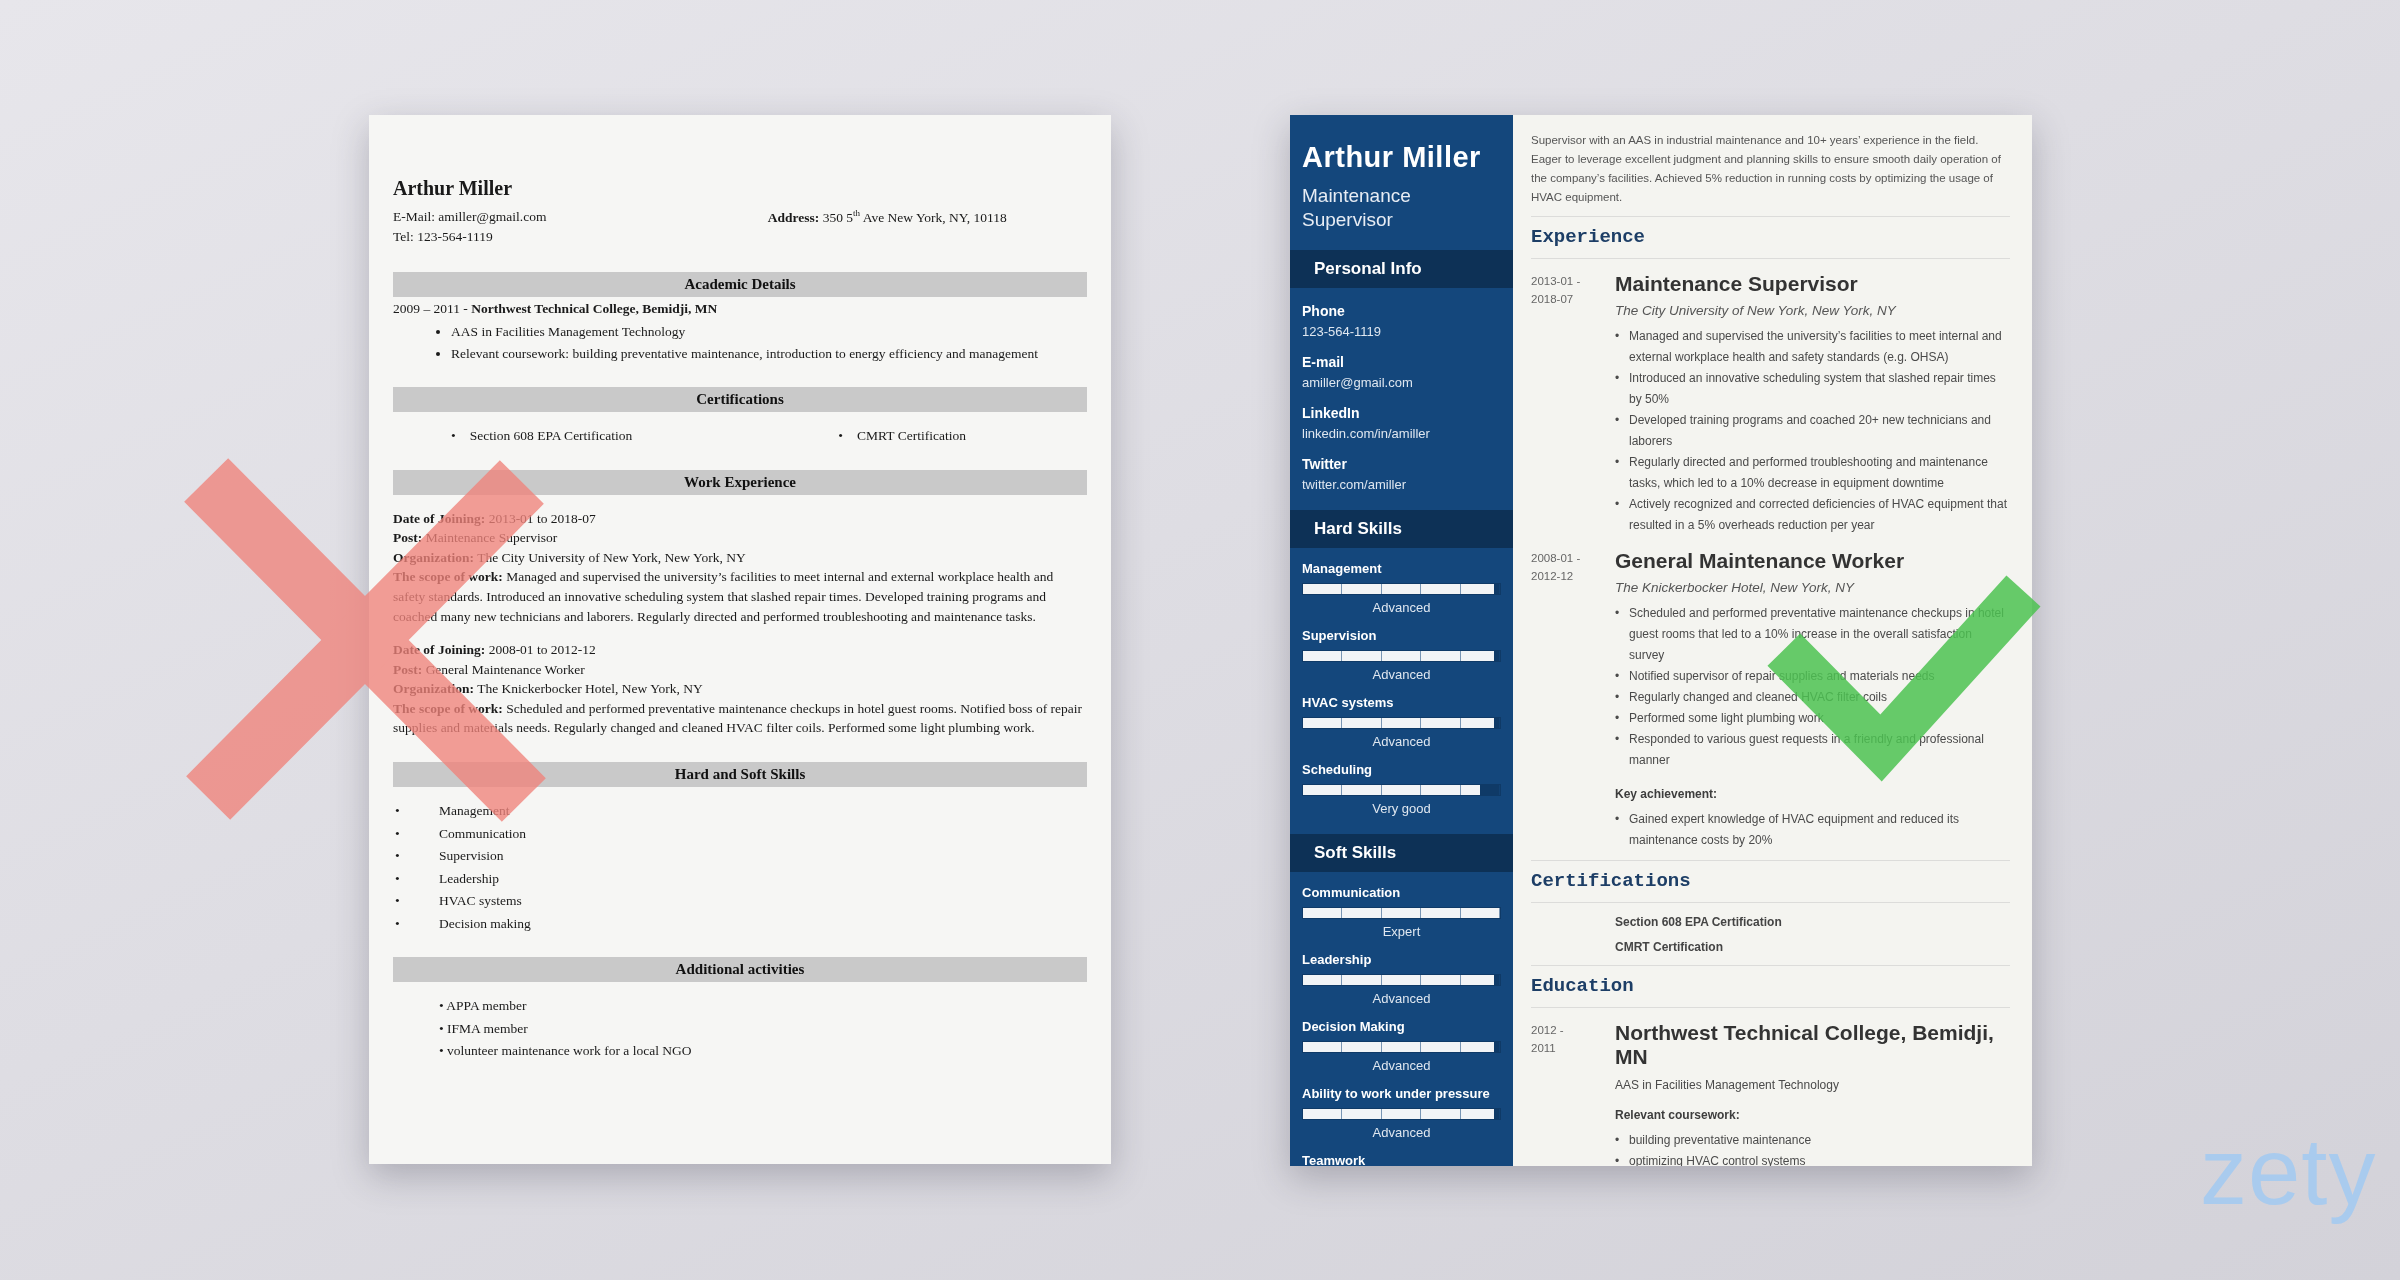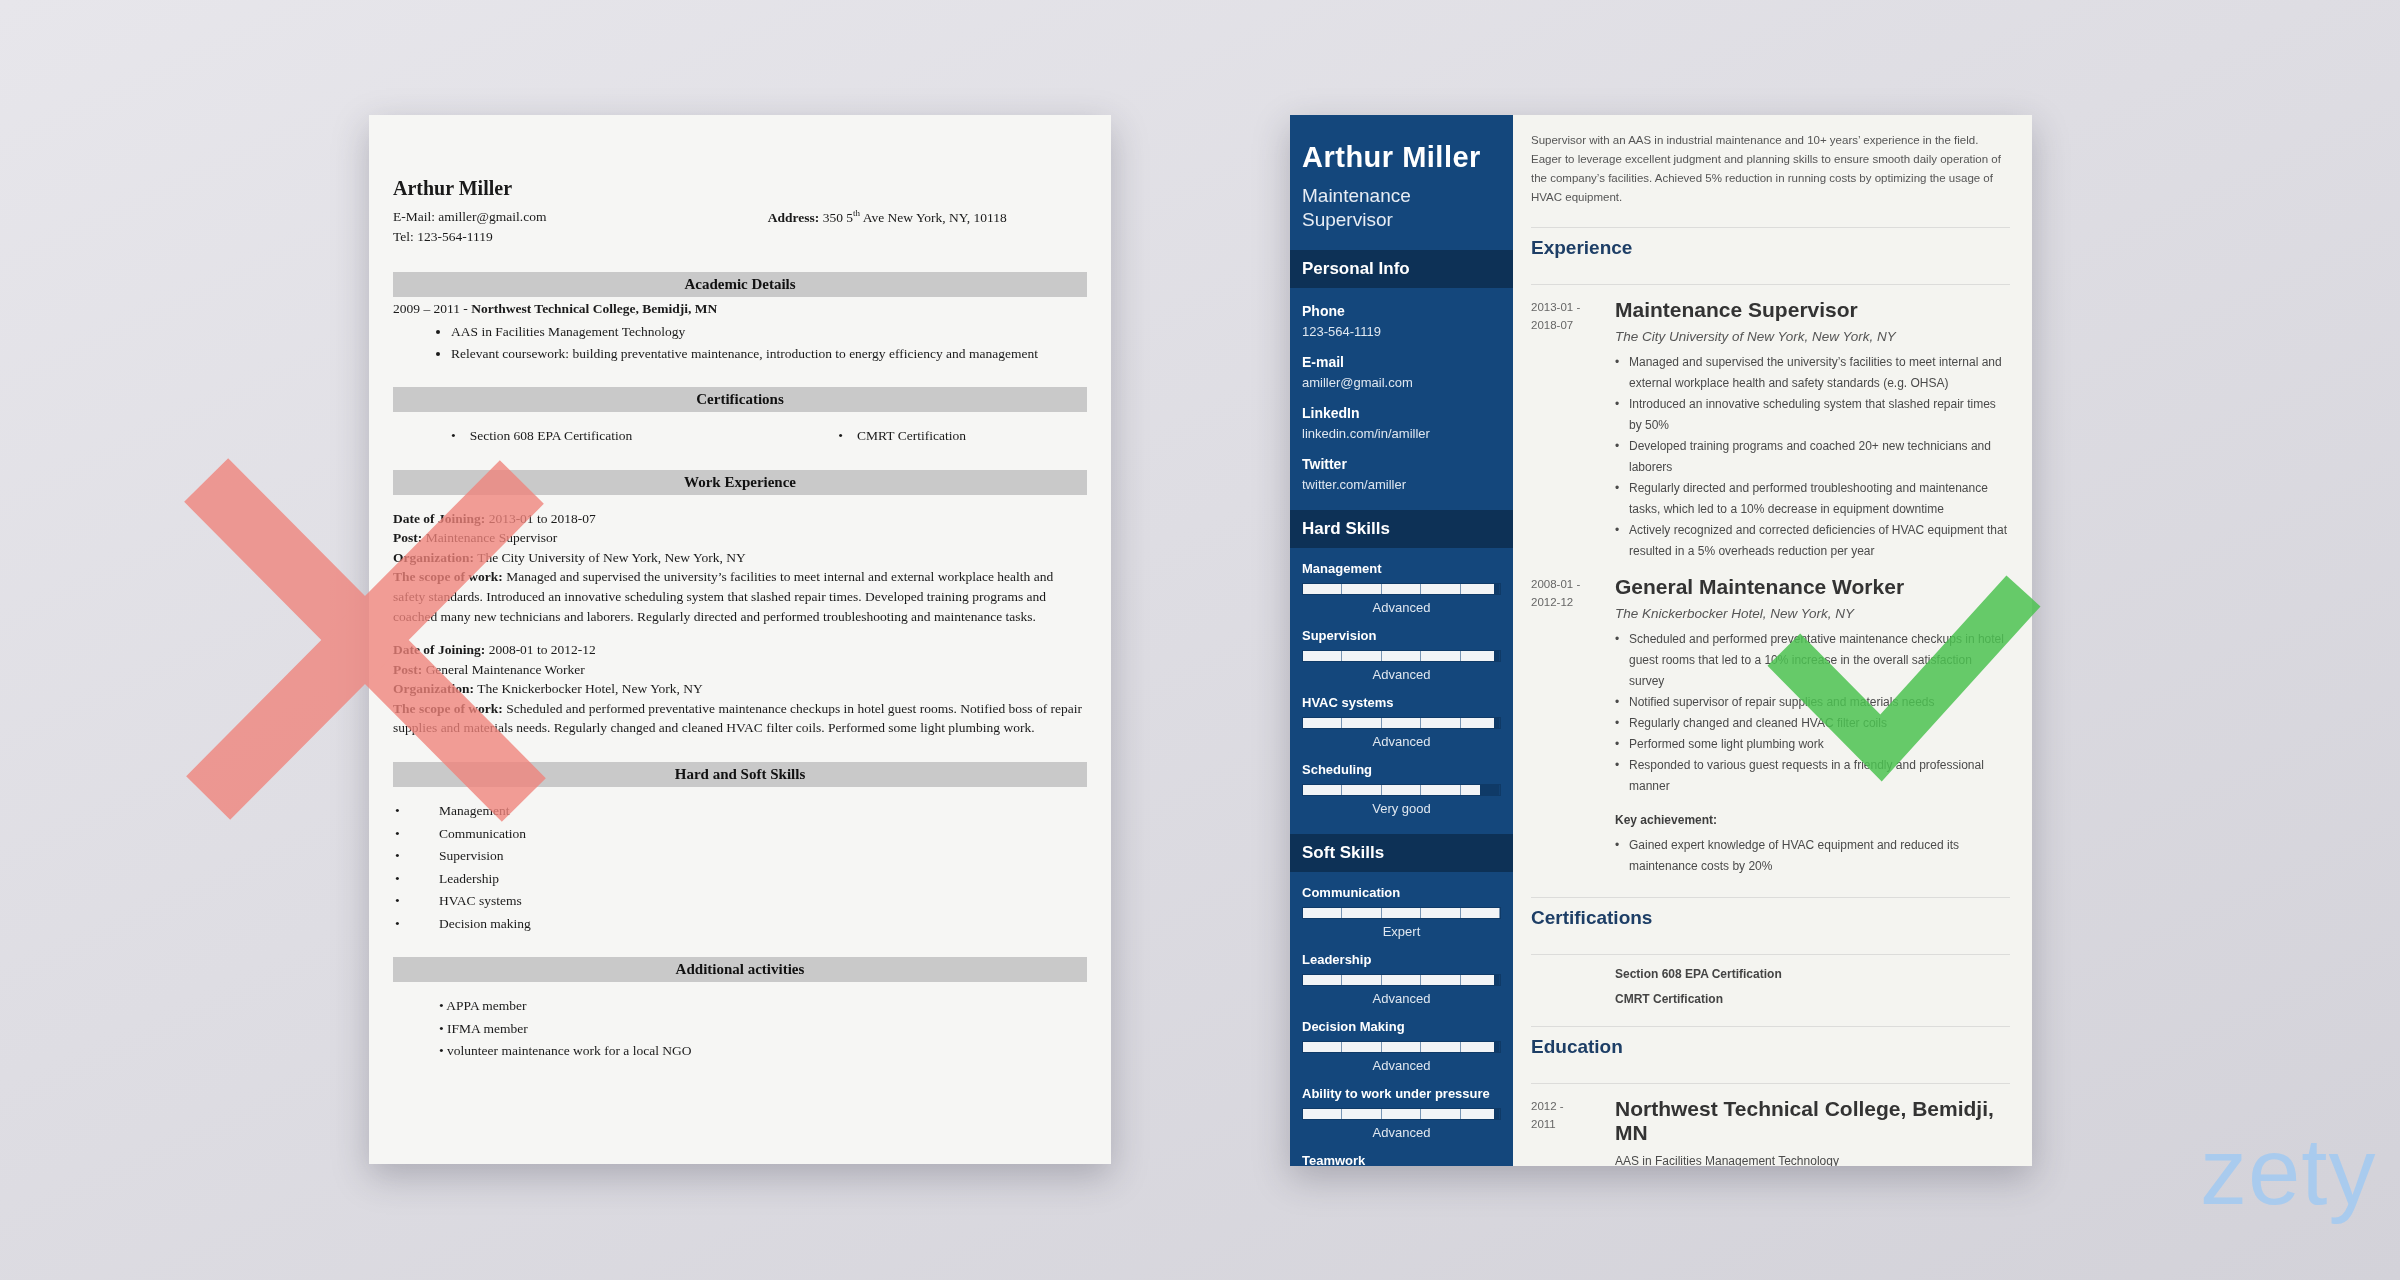--- a/index.html
+++ b/index.html
@@ -49,43 +49,43 @@
     position:absolute; left:1290px; top:115px; width:742px; height:1051px;
     background:#f4f4f0; box-shadow:0 12px 34px rgba(45,45,65,.28);
     display:flex; overflow:hidden;
   }
   .sidebar {
     width:223px; background:#14477c; color:#fff; padding:0 12px; flex-shrink:0;
   }
   .sb-name { font-size:29px; font-weight:bold; margin-top:26px; letter-spacing:.5px; }
   .sb-title { font-size:19px; color:#e8edf4; margin-top:10px; line-height:1.25; font-weight:400; }
   .sb-band {
-    margin:18px -12px 0 -12px; background:#0d3156; padding:9px 12px;
+    margin:18px -12px 0 -12px; background:#0d3156; padding:9px 24px;
     font-size:17px; font-weight:bold;
   }
   .sb-label { font-size:14px; font-weight:bold; margin-top:15px; }
   .sb-value { font-size:13px; color:#dfe7f0; margin-top:5px; }
   .skill { margin-top:13px; }
   .skill-name { font-size:13px; font-weight:bold; }
   .skill-bar {
     position:relative; height:12px; background:#0f3a67; margin-top:7px;
     border:1px solid #0f3a67;
   }
   .skill-fill { height:100%; background:#f2f4f6; }
   .skill-bar::after {
     content:""; position:absolute; inset:0;
     background:repeating-linear-gradient(to right, transparent 0, transparent calc(20% - 1px), rgba(20,71,124,.55) calc(20% - 1px), rgba(20,71,124,.55) 20%);
   }
   .skill-level { font-size:13px; color:#dfe7f0; text-align:center; margin-top:5px; }
 
   .main { flex:1; padding:16px 22px 0 18px; color:#4a4a4a; }
   .m-summary { font-size:11.5px; line-height:1.65; color:#555; }
   .m-h2 {
-    font-size:19px; font-weight:bold; color:#1d3e66; margin-top:20px;
-    border-top:1px solid #dcdcda; border-bottom:1px solid #dcdcda; padding:9px 0 25px 0;
+    font-size:19px; font-weight:bold; color:#1d3e66; margin-top:9px;
+    border-top:1px solid #dcdcda; border-bottom:1px solid #dcdcda; padding:9px 0 10px 0;font-family:Liberation Mono, monospace;
   }
   .m-entry { display:flex; margin-top:13px; }
   .m-date { width:66px; flex-shrink:0; font-size:11.5px; color:#666; line-height:1.6; }
   .m-content { margin-left:18px; flex:1; }
   .m-title { font-size:21px; font-weight:bold; color:#333; }
   .m-company { font-size:13.5px; font-style:italic; color:#555; margin-top:7px; }
   .m-bullets { list-style:none; margin-top:8px; }
   .m-bullets li { position:relative; font-size:12px; line-height:1.75; padding-left:14px; color:#4a4a4a; }
   .m-bullets li::before { content:"•"; position:absolute; left:0; }
   .m-keylabel { font-size:12px; font-weight:bold; color:#3d3d3d; margin-top:16px; }

